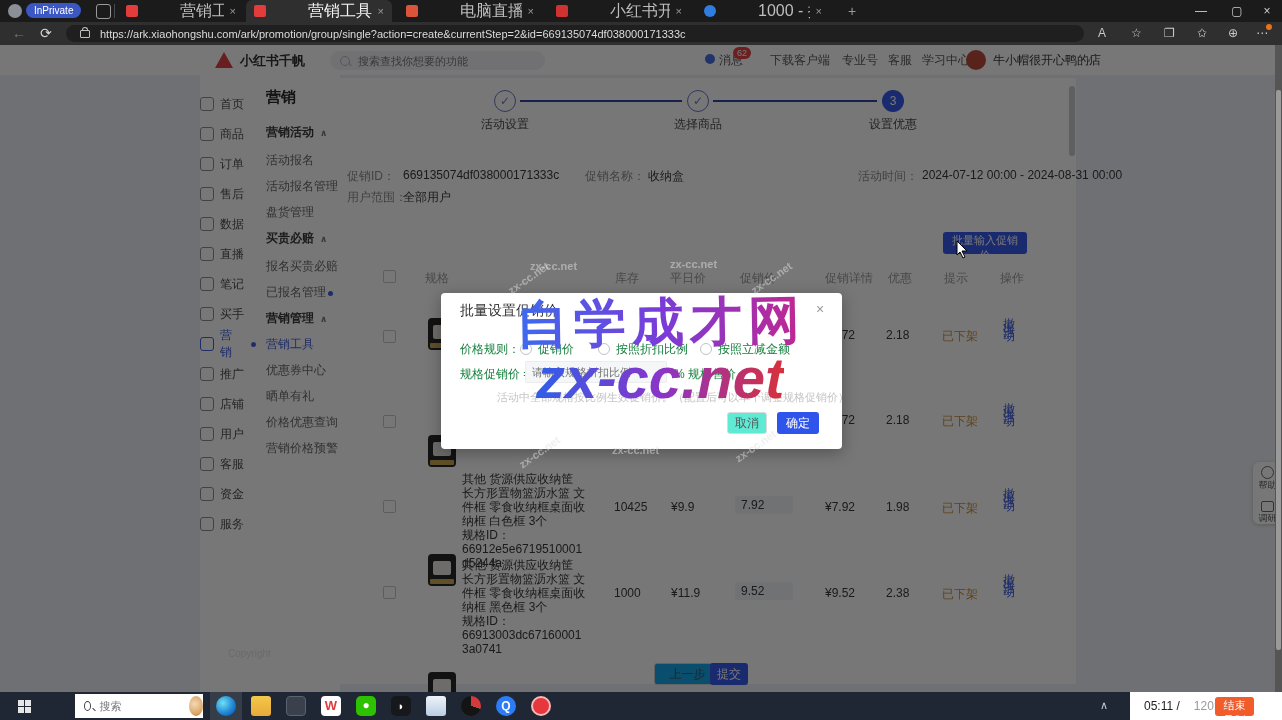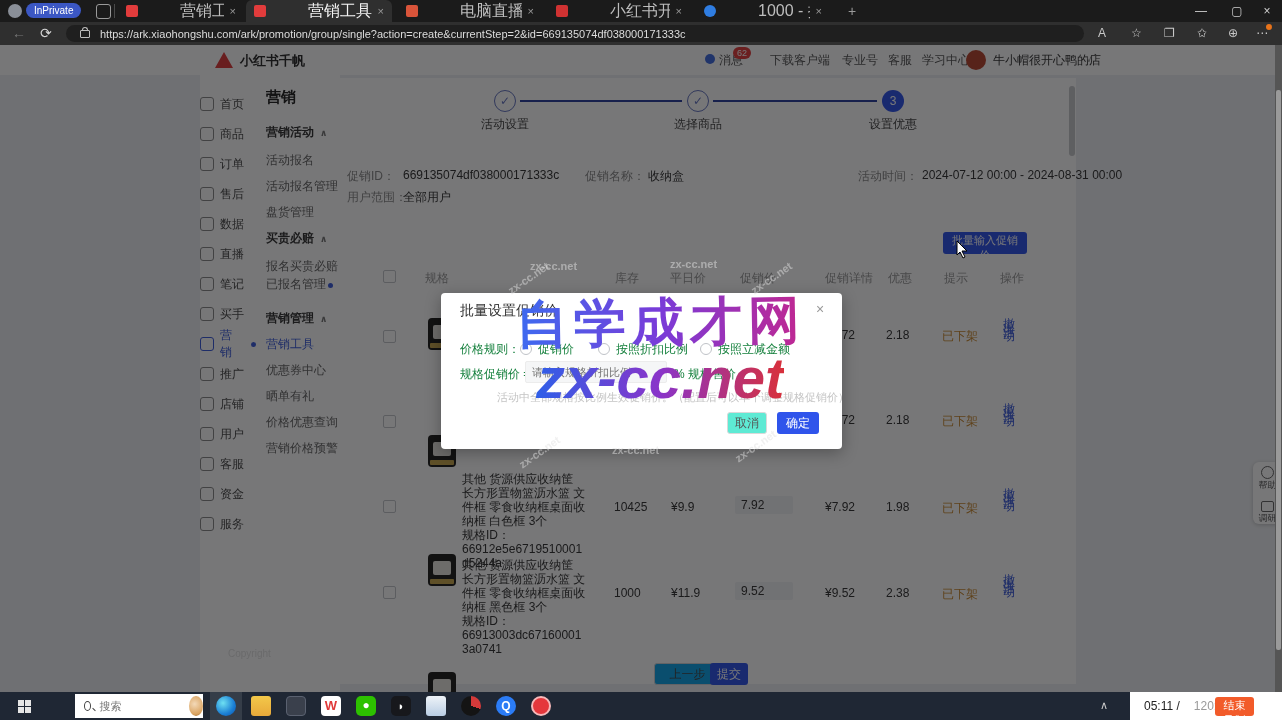--- a/index.html
+++ b/index.html
@@ -184,20 +184,24 @@
   <div class="abs tbic" style="left:1164px;">❐</div>
   <div class="abs tbic" style="left:1197px;">✩</div>
   <div class="abs tbic" style="left:1228px;">⊕</div>
   <div class="abs tbic" style="left:1256px;">⋯</div>
   <div class="abs badge-dot"></div>
 
   <div class="abs pagebg"></div>
   <div class="abs appheader"></div>
   <div class="abs logo-mark"></div>
   <div class="abs brand">小红书千帆</div>
+  <div class="abs hsearch">
+    <span class="mag"></span>
+    <input placeholder="搜索查找你想要的功能" style="">
+  </div>
   <div class="abs msg-ic"></div>
   <div class="abs hlink" style="left:719px;">消息</div>
   <div class="abs msg-badge">62</div>
   <div class="abs hlink" style="left:770px;">下载客户端</div>
   <div class="abs hlink" style="left:842px;">专业号</div>
   <div class="abs hlink" style="left:888px;">客服</div>
   <div class="abs hlink" style="left:922px;">学习中心</div>
   <div class="abs avatar"></div>
   <div class="abs hlink" style="left:993px;color:#333;">牛小帽很开心鸭的店</div>
   <div class="abs hlink caret" style="left:1086px;top:54px;">˅</div>
@@ -266,21 +270,21 @@
     </div>
   <div class="abs copyr">Copyright</div>
 
   <div class="abs smenu-title">营销</div>
   <div class="abs sgroup" style="top:124px;"><span>营销活动</span><span class="car">∧</span></div>
   <div class="abs sitem" style="top:152px;">活动报名</div>
   <div class="abs sitem" style="top:178px;">活动报名管理</div>
   <div class="abs sitem" style="top:204px;">盘货管理</div>
   <div class="abs sgroup" style="top:230px;"><span>买贵必赔</span><span class="car">∧</span></div>
   <div class="abs sitem" style="top:258px;"><span>报名买贵必赔</span><span class="bdot"></span></div>
-  <div class="abs sitem" style="top:276px;"><span>已报名管理</span><span class="bdot"></span></div>
+  <div class="abs sitem" style="top:284px;"><span>已报名管理</span><span class="bdot"></span></div>
   <div class="abs sgroup" style="top:310px;"><span>营销管理</span><span class="car">∧</span></div>
   <div class="abs sitem sel" style="top:336px;">营销工具</div>
   <div class="abs sitem" style="top:362px;">优惠券中心</div>
   <div class="abs sitem" style="top:388px;">晒单有礼</div>
   <div class="abs sitem" style="top:414px;">价格优惠查询</div>
   <div class="abs sitem" style="top:440px;">营销价格预警</div>
 
   <div class="abs content"></div>
 
   <div class="abs stepline" style="left:520px;width:162px;"></div>

